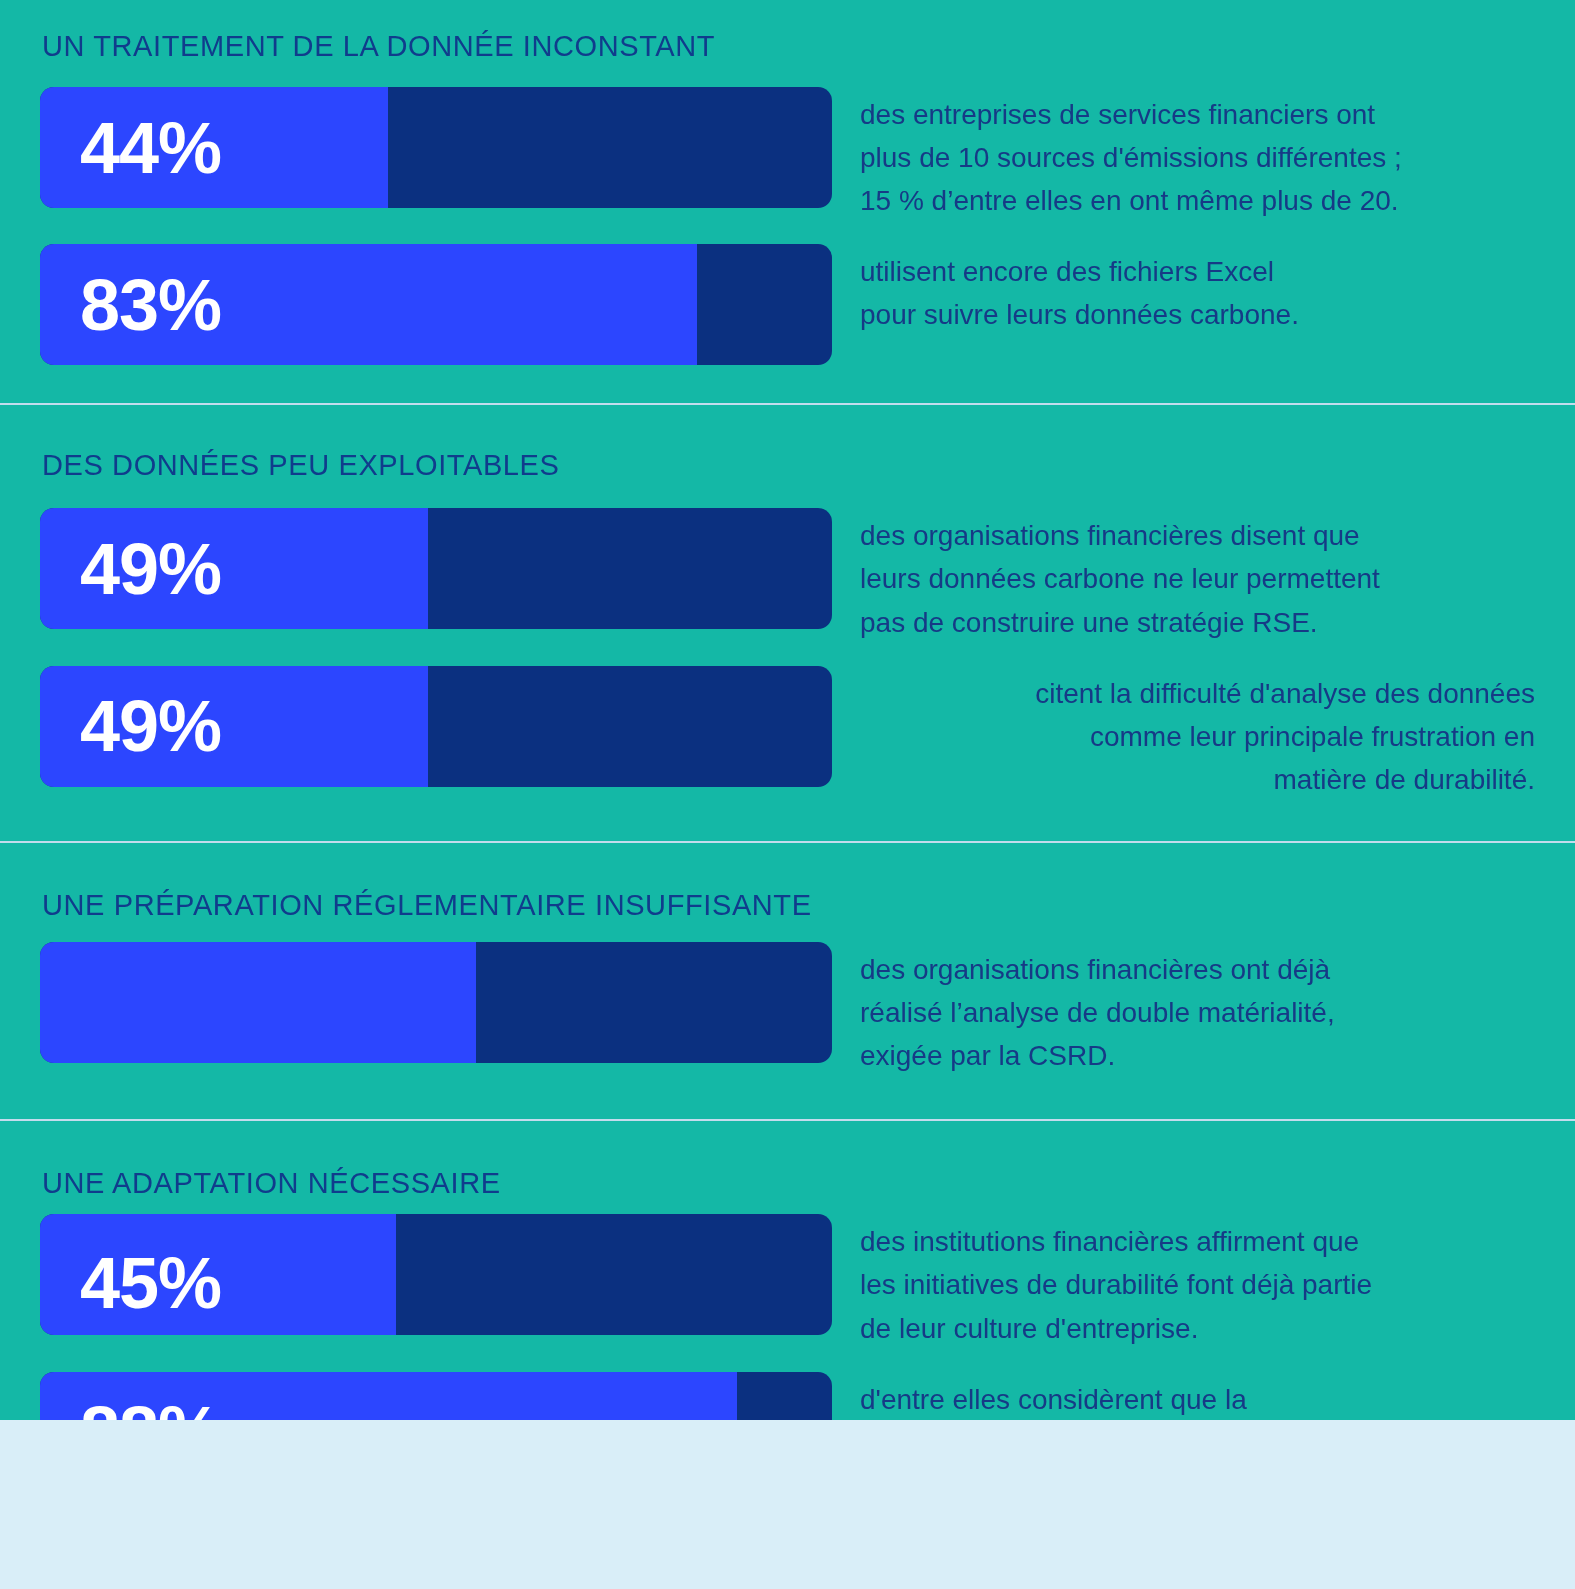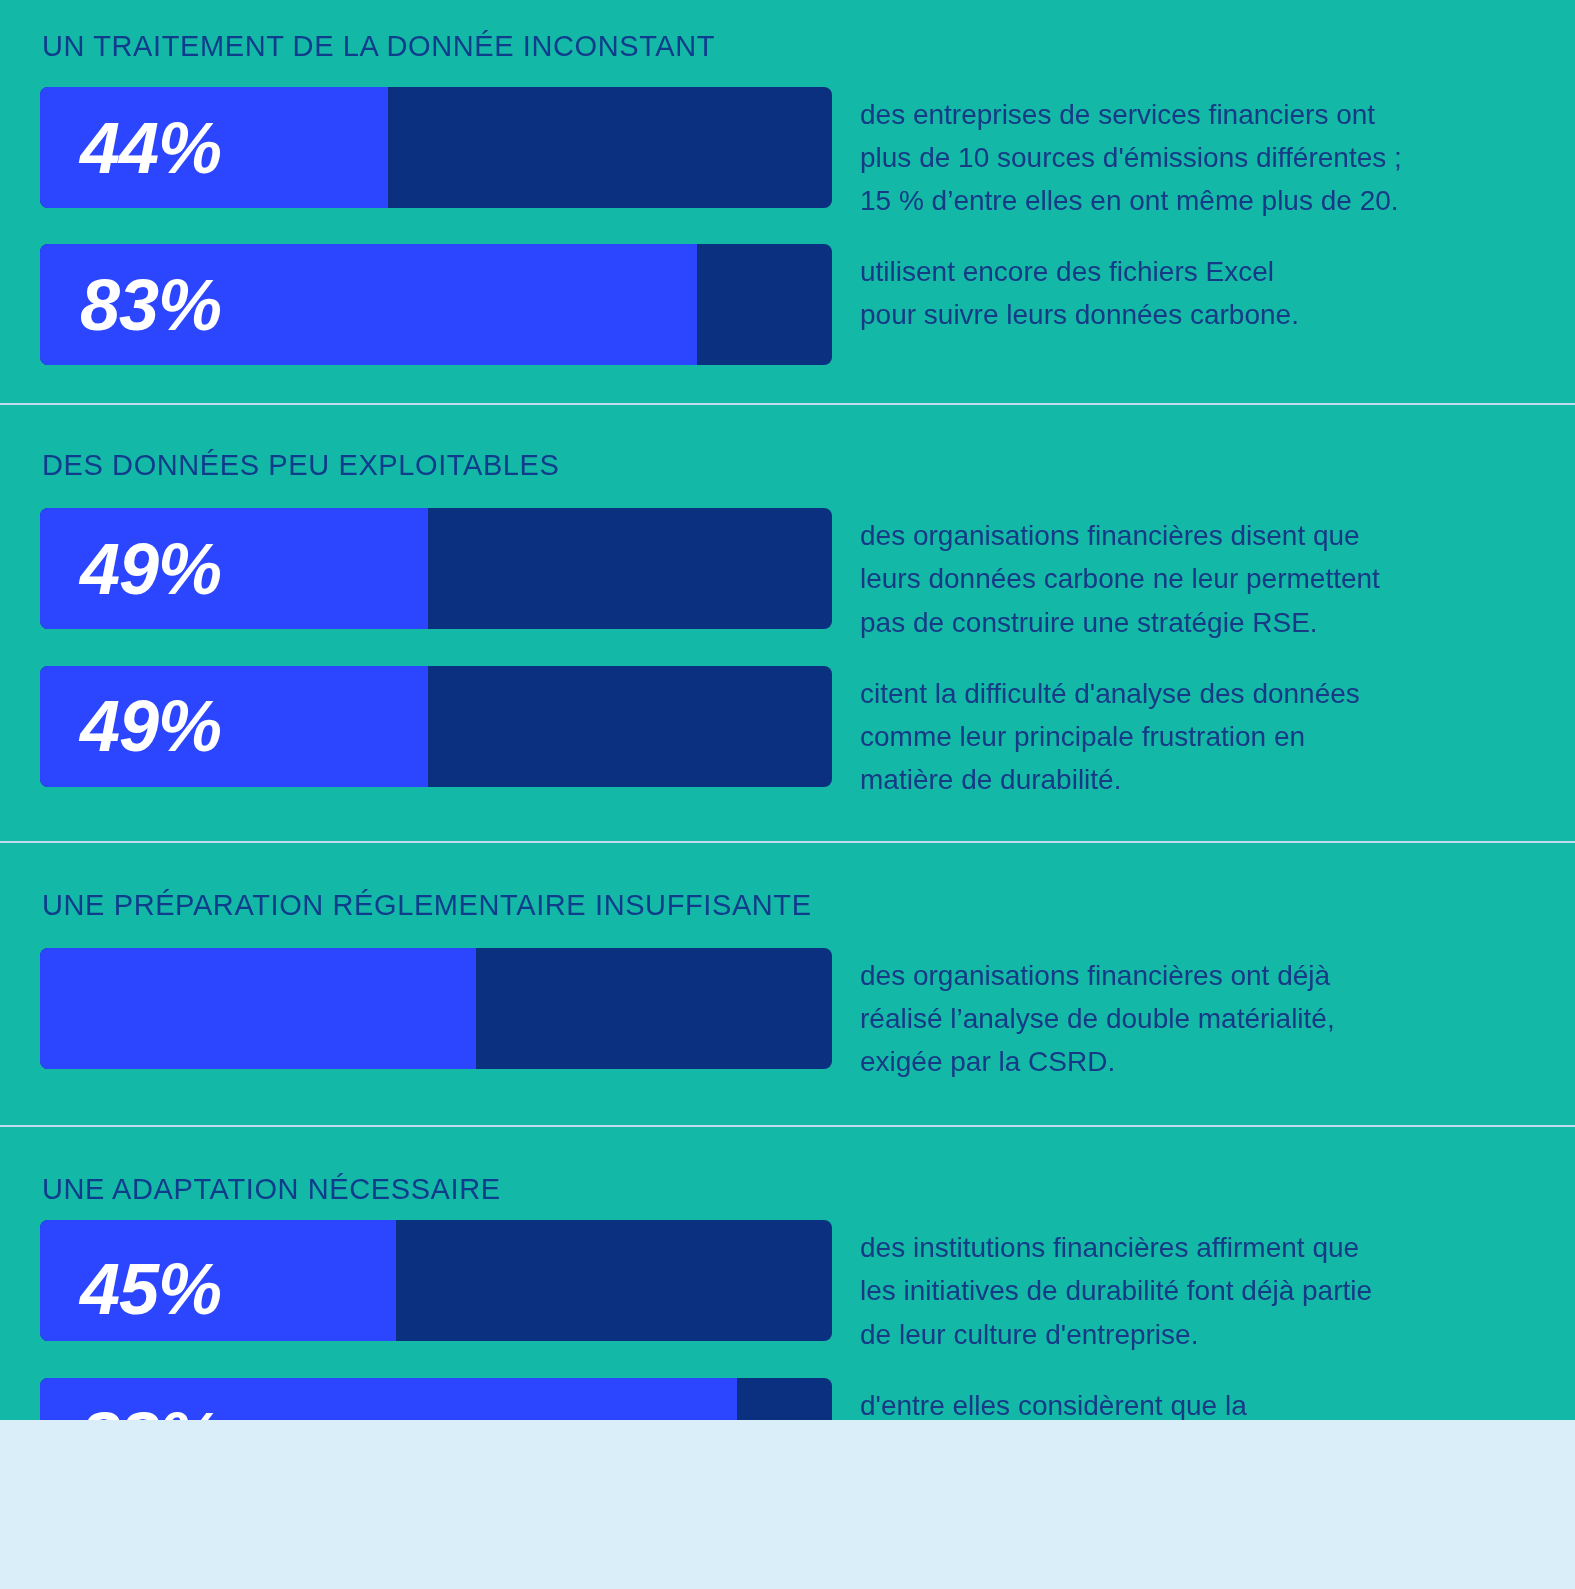--- a/index.html
+++ b/index.html
@@ -43,24 +43,23 @@
   .row {
     display: flex;
     align-items: flex-start;
   }
 
   .bar-track {
     position: relative;
     width: 792px;
     height: 121px;
     background: #0b3080;
-    border-radius: 8px;
+    border-radius: 14px;
     overflow: hidden;
     flex: 0 0 792px;
-    font-style: italic;
   }
 
   .bar-fill {
     position: absolute;
     left: 0;
     top: 0;
     bottom: 0;
     background: #2c46ff;
   }
 
@@ -124,28 +123,28 @@
         <div class="desc" style="color: rgb(22, 58, 134);">des organisations financières disent que
 leurs données carbone ne leur permettent
 pas de construire une stratégie RSE.</div>
       </div>
       <div class="row-gap"></div>
       <div class="row">
         <div class="bar-track" style="background: rgb(11, 48, 128);">
           <div class="bar-fill" style="background: rgb(44, 70, 255); width: 49%;"></div>
           <div class="bar-value" style="color: rgb(255, 255, 255);">49%</div>
         </div>
-        <div class="desc" style="color: rgb(22, 58, 134);">citent la difficulté d'analyse des données
+        <div class="desc" style="color: rgb(22, 58, 134); text-align: right;">citent la difficulté d'analyse des données
 comme leur principale frustration en
 matière de durabilité.</div>
       </div>
     </div>
     <div class="section-divider" style="background: rgb(195, 220, 237);"></div>
     <div class="section" style="padding-top: 46px; padding-bottom: 42px;">
-      <div class="section-title" style="color: rgb(16, 60, 140); margin-bottom: 26px;">UNE PRÉPARATION RÉGLEMENTAIRE INSUFFISANTE</div>
+      <div class="section-title" style="color: rgb(16, 60, 140); margin-bottom: 20px;">UNE PRÉPARATION RÉGLEMENTAIRE INSUFFISANTE</div>
       <div class="row">
         <div class="bar-track" style="background: rgb(11, 48, 128);">
           <div class="bar-fill" style="background: rgb(44, 70, 255); width: 55%;"></div>
         </div>
         <div class="desc" style="color: rgb(22, 58, 134);">des organisations financières ont déjà
 réalisé l’analyse de double matérialité,
 exigée par la CSRD.</div>
       </div>
     </div>
     <div class="section-divider" style="background: rgb(195, 220, 237);"></div>

